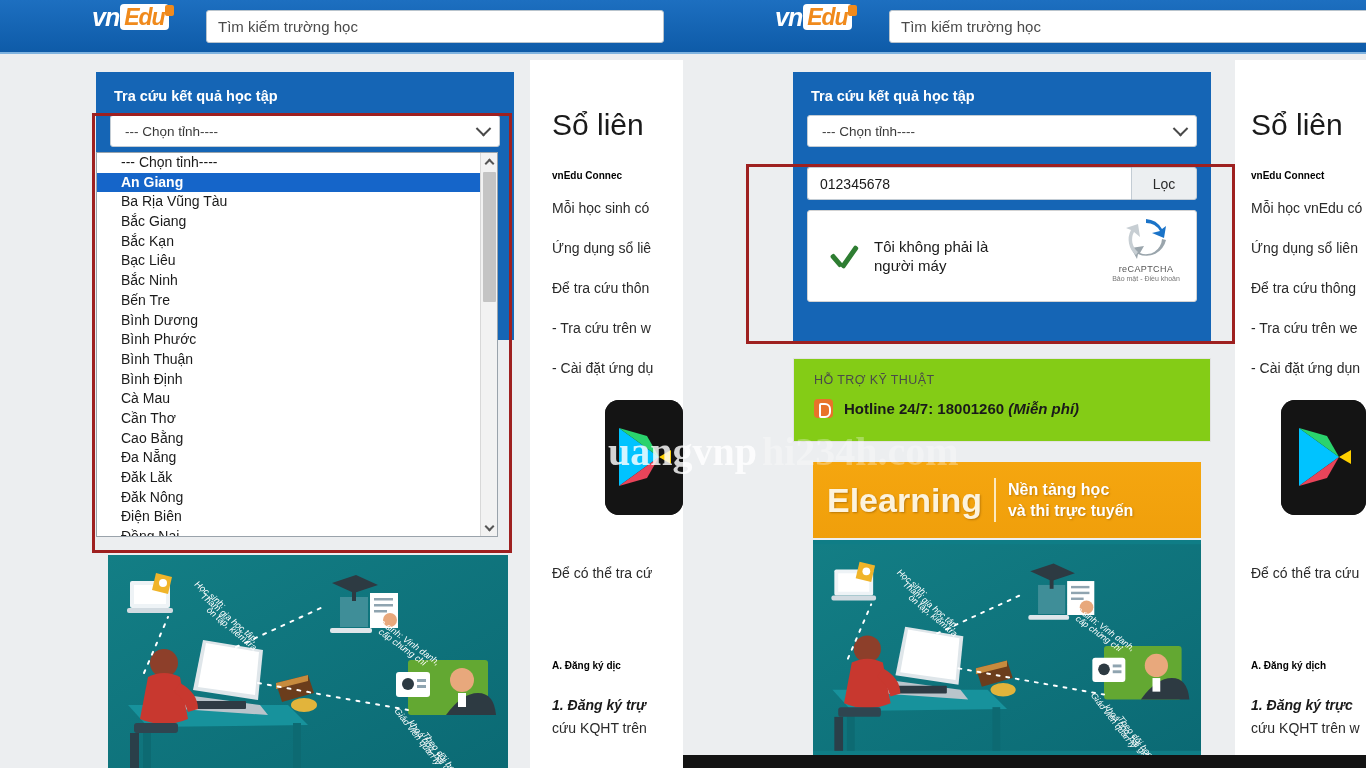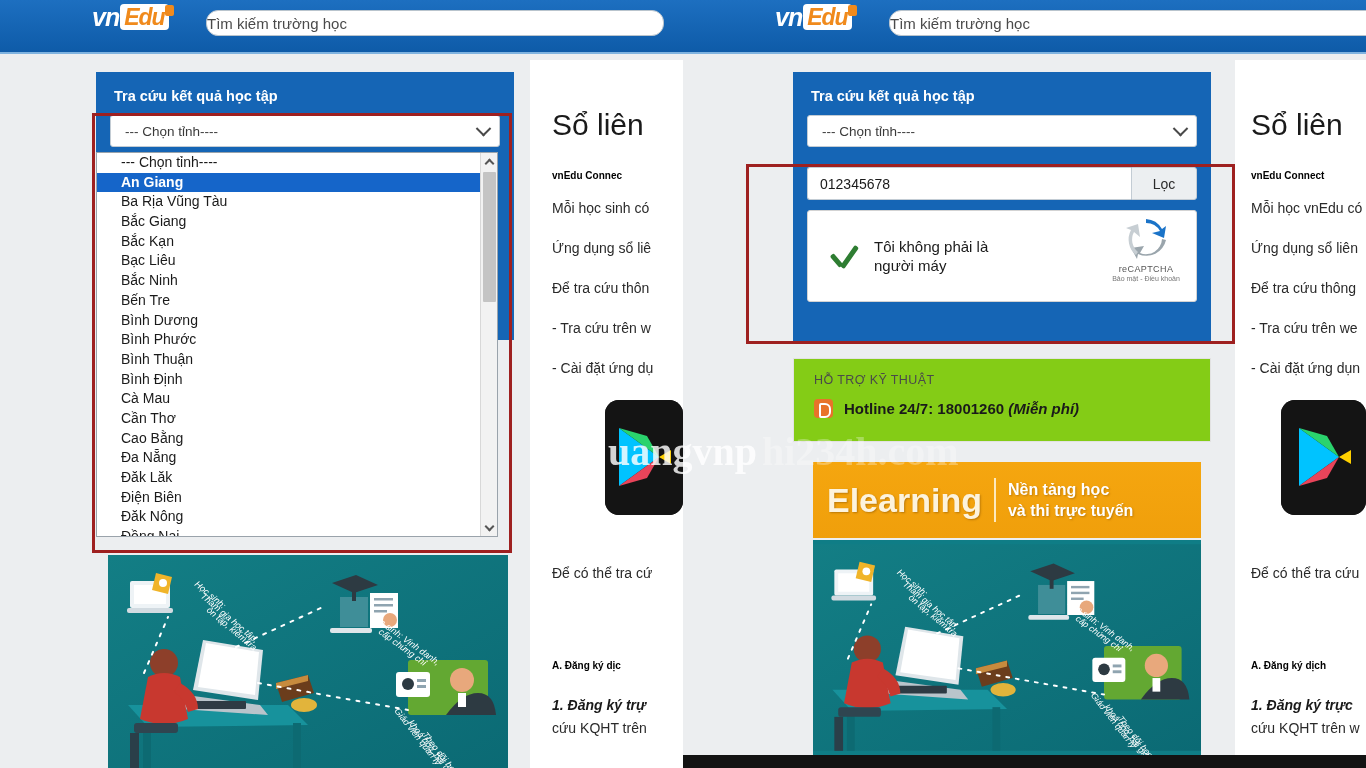--- a/index.html
+++ b/index.html
@@ -35,23 +35,23 @@
     font-weight: bold; font-style: italic; font-size: 23px; color: #f08a1c;
     background: #ffffff; border-radius: 4px; padding: 0 4px; margin-left: 1px;
     letter-spacing: -1px; line-height: 26px;
   }
   .logo-cap {
     width: 9px; height: 11px; background: #f08a1c; border-radius: 2px;
     margin-left: -4px; margin-top: -14px;
   }
 
   .search-box {
-    position: absolute; top: 10px; left: 206px; height: 26px; width: 458px;
-    background: #ffffff; border: 1px solid #b9c4cd; border-radius: 12px;
-    display: flex; align-items: center; 
+    position: absolute; top: 10px; left: 206px; height: 33px; width: 458px;
+    background: #ffffff; border: 1px solid #b9c4cd; border-radius: 3px;
+    display: flex; align-items: center; padding-left: 11px;
   }
   .search-box.wide { width: 770px; }
   .search-ph { font-size: 15px; color: #4a4a4a; }
 
   
   .lookup {
     position: absolute;
     background: #1565b5;
     padding: 0;
   }
@@ -336,22 +336,22 @@
         <div class="opt">Bến Tre</div>
         <div class="opt">Bình Dương</div>
         <div class="opt">Bình Phước</div>
         <div class="opt">Bình Thuận</div>
         <div class="opt">Bình Định</div>
         <div class="opt">Cà Mau</div>
         <div class="opt">Cần Thơ</div>
         <div class="opt">Cao Bằng</div>
         <div class="opt">Đa Nẵng</div>
         <div class="opt">Đăk Lăk</div>
+        <div class="opt">Đăk Nông</div>
         <div class="opt">Điện Biên</div>
-        <div class="opt">Đăk Nông</div>
         <div class="opt">Đồng Nai</div>
 
         <div class="sb-track">
           <div class="sb-arrow up">
               <i></i>
             </div>
           <div class="sb-thumb" style="top:19px; height:130px;"></div>
           <div class="sb-arrow down" style="position:absolute; bottom:0;">
               <i></i>
             </div>

